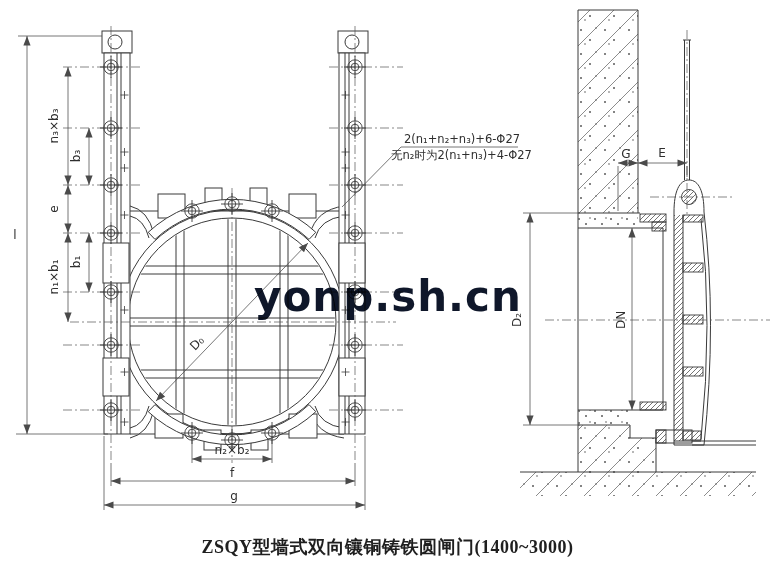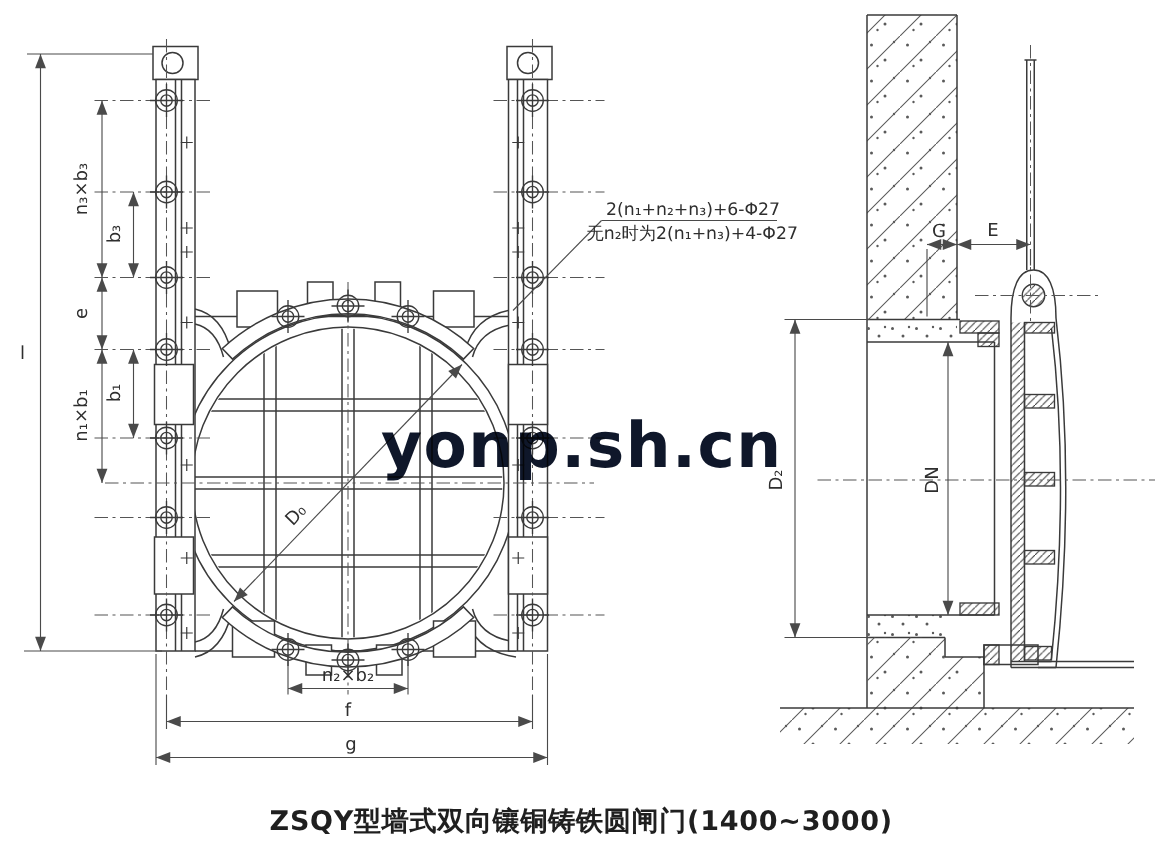--- a/index.html
+++ b/index.html
@@ -10,21 +10,21 @@
   .lt{stroke:#4a4a4a;stroke-width:.75;fill:none;}
   .cl{stroke:#555;stroke-width:.7;fill:none;stroke-dasharray:9 3 2 3;}
   .fw{fill:#ffffff;stroke:#3a3a3a;stroke-width:1;}
   .ht{fill:url(#hatch);stroke:#3a3a3a;stroke-width:.9;}
   text{fill:#2e2e2e;}
   .dlab{font-size:12px;text-anchor:middle;}
   .nlab{font-size:11.5px;text-anchor:start;}
   #watermark{position:absolute;left:254px;top:272px;z-index:2;font-size:42px;font-weight:bold;
              letter-spacing:1px;color:#0f172a;mix-blend-mode:multiply;user-select:none;}
   #caption{position:absolute;left:0;top:535px;width:775px;text-align:center;z-index:2;
-           font-size:18px;font-weight:600;letter-spacing:.5px;color:#1f1f1f;}
+           font-size:18px;font-weight:600;letter-spacing:.5px;color:#1f1f1f;font-family:Liberation Serif, serif;}
 </style>
 </head>
 <body>
 
 <div id="stage">
 
 <svg width="775" height="572" viewBox="0 0 775 572">
   <defs>
     <clipPath id="gclip">
           <circle cx="232" cy="322" r="103"></circle>

